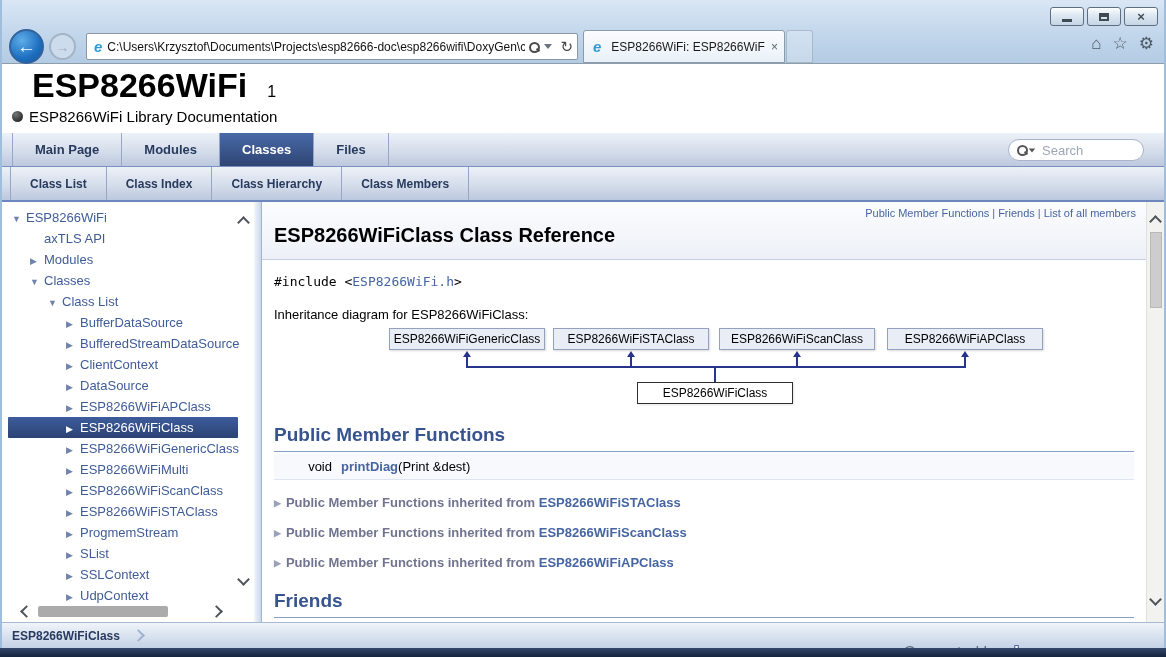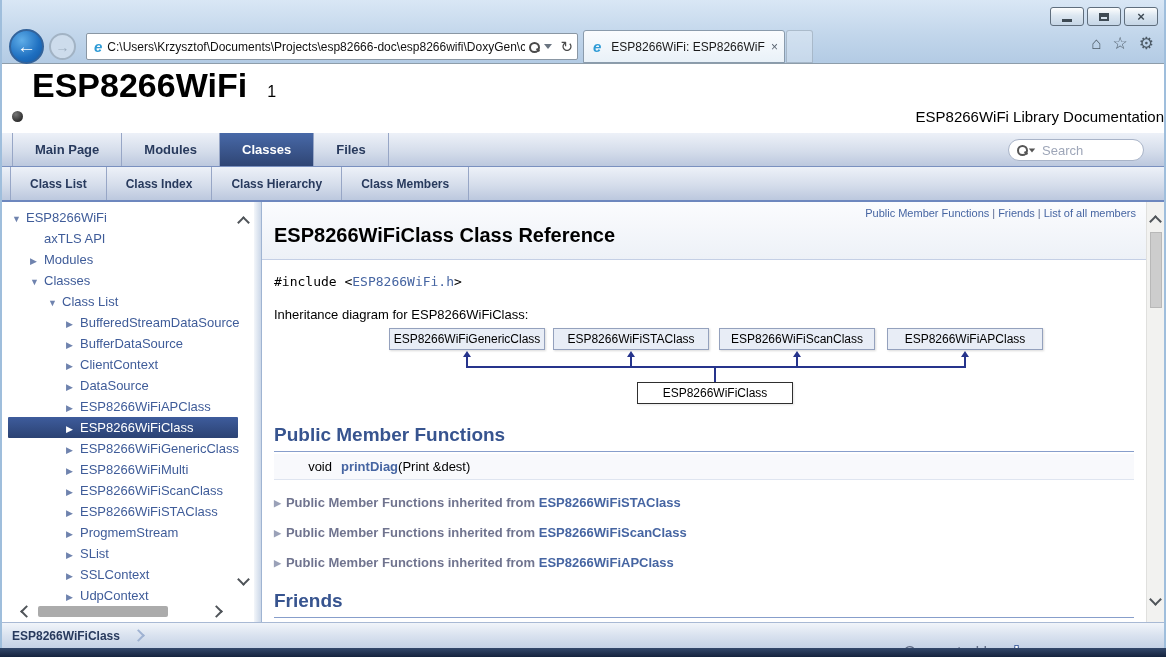--- a/index.html
+++ b/index.html
@@ -51,21 +51,21 @@
   .tab-stub { position:absolute; left:786px; top:2px; width:27px; height:33px;
               background:rgba(255,255,255,.25); border:1px solid rgba(138,155,172,.55); border-radius:3px 3px 0 0; }
   .chrome-icons { position:absolute; right:12px; top:7px; display:flex; gap:11px; align-items:center; }
   .chrome-icons span { font-size:17px; color:#4C5A66; line-height:1; }
 
   
   .masthead { position:absolute; top:64px; left:2px; right:2px; height:69px; background:#fff; z-index:10; }
   .proj-row { display:flex; align-items:baseline; padding:2px 0 0 30px; }
   .proj-name { font-size:34px; font-weight:bold; color:#000; letter-spacing:0; }
   .proj-num { font-size:16px; color:#000; margin-left:20px; }
-  .brief-row { display:flex; align-items:center; margin:3px 0 0 10px;justify-content:space-between; }
+  .brief-row { display:flex; align-items:center; margin:3px 0 0 10px; }
   .brief-icon { width:11px; height:11px; border-radius:50%; background:radial-gradient(circle at 35% 30%, #777, #111); margin-right:6px; }
   .brief-text { font-size:15px; color:#000; }
 
   .tabs1 { position:absolute; top:133px; left:2px; right:2px; height:34px;
            background:linear-gradient(#EDF1F8,#D5DDEB 55%,#BCC8DE); border-bottom:1px solid #7A90BF;
            display:flex; align-items:stretch; padding-left:10px; z-index:10; }
   .tabs2 { position:absolute; top:167px; left:2px; right:2px; height:35px;
            background:linear-gradient(#EDF1F8,#D5DDEB 55%,#BCC8DE); border-bottom:2px solid #6D87BE;
            display:flex; align-items:stretch; padding-left:8px; z-index:10; }
   .dtab { display:flex; align-items:center; justify-content:center; font-size:13px; font-weight:bold;
@@ -241,22 +241,22 @@
 
   <div class="bodyarea">
 
     <div class="sidenav">
       <div class="tree">
         <div class="titem lv0"><span class="arr">▼</span><span>ESP8266WiFi</span></div>
         <div class="titem lv1"><span class="arr"></span><span>axTLS API</span></div>
         <div class="titem lv1"><span class="arr">▶</span><span>Modules</span></div>
         <div class="titem lv1"><span class="arr">▼</span><span>Classes</span></div>
         <div class="titem lv2"><span class="arr">▼</span><span>Class List</span></div>
+        <div class="titem lv3"><span class="arr">▶</span><span>BufferDataSource</span></div>
         <div class="titem lv3"><span class="arr">▶</span><span>BufferedStreamDataSource</span></div>
-        <div class="titem lv3"><span class="arr">▶</span><span>BufferDataSource</span></div>
         <div class="titem lv3"><span class="arr">▶</span><span>ClientContext</span></div>
         <div class="titem lv3"><span class="arr">▶</span><span>DataSource</span></div>
         <div class="titem lv3"><span class="arr">▶</span><span>ESP8266WiFiAPClass</span></div>
         <div class="titem lv3 sel"><span class="arr">▶</span><span>ESP8266WiFiClass</span></div>
         <div class="titem lv3"><span class="arr">▶</span><span>ESP8266WiFiGenericClass</span></div>
         <div class="titem lv3"><span class="arr">▶</span><span>ESP8266WiFiMulti</span></div>
         <div class="titem lv3"><span class="arr">▶</span><span>ESP8266WiFiScanClass</span></div>
         <div class="titem lv3"><span class="arr">▶</span><span>ESP8266WiFiSTAClass</span></div>
         <div class="titem lv3"><span class="arr">▶</span><span>ProgmemStream</span></div>
         <div class="titem lv3"><span class="arr">▶</span><span>SList</span></div>

